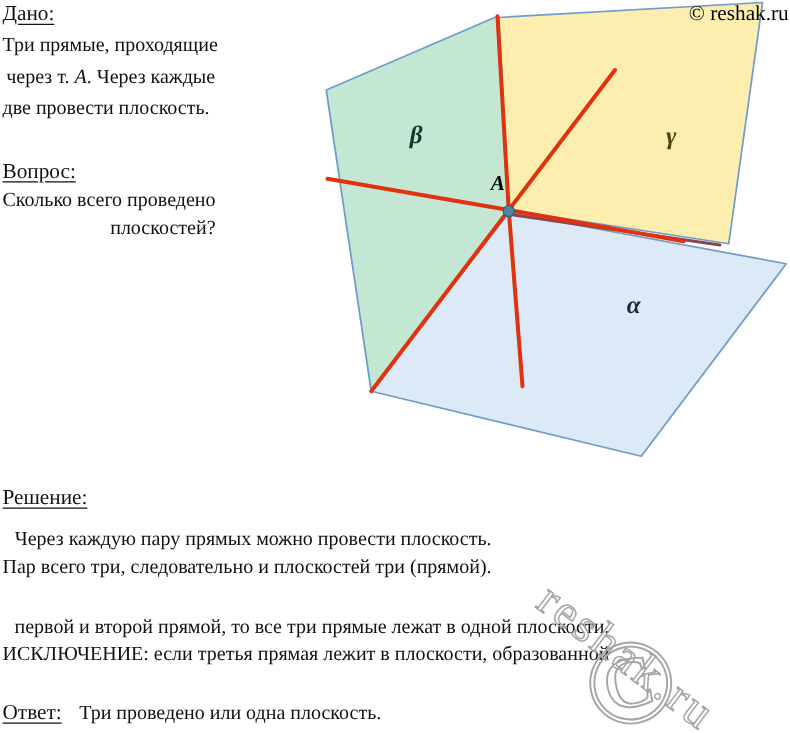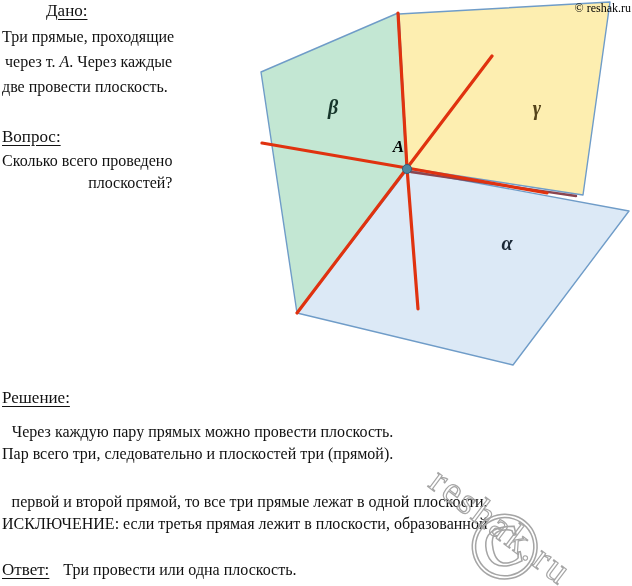--- a/index.html
+++ b/index.html
@@ -16,32 +16,32 @@
     text-decoration: underline;
     text-underline-offset: 3px;
     text-decoration-thickness: 1.2px;
     white-space: nowrap;
   }
   .body-text { font-size: 16px; white-space: nowrap; }
   .given-para  { line-height: 25px; }
   .q-para, .sol-para { line-height: 22px; text-align: right; }
   .indent3 { padding-left: 3px; }
   .ital { font-style: italic; }
-  #given-heading    { left: 2px; top: 1px; margin-left: 44px; }
+  #given-heading    { left: 2px; top: 1px; }
   #given-para       { left: 2px; top: 24px; }
   #question-heading { left: 2px; top: 127px; }
   #question-para    { left: 2px; top: 150px; }
   #solution-heading { left: 2px; top: 388px; }
   #solution-para1   { left: 2px; top: 421px; }
   #solution-para2   { left: 2px; top: 491px; }
   #answer-line      { left: 2px; top: 560px; white-space: nowrap; }
   #answer-text      { margin-left: 14px; font-size: 16px; }
   #copyright {
     right: 1px; top: 1px;
-    font-size: 12px;
+    font-size: 17px;
     color: #000000;
     z-index: 5;
   }
   #diagram { left: 0; top: 0; z-index: 1; }
   .wm-text {
     left: 448px; top: 458px;
     font-size: 38px;
     letter-spacing: 3px;
     color: transparent;
     -webkit-text-stroke: 1.2px #a5a5a5;
@@ -107,17 +107,17 @@
 <div id="solution-para1" class="abs body-text sol-para">
   <div>Через каждую пару прямых можно провести плоскость.</div>
   <div>Пар всего три, следовательно и плоскостей три (прямой).</div>
 </div>
 <div id="solution-para2" class="abs body-text sol-para">
   <div>первой и второй прямой, то все три прямые лежат в одной плоскости.</div>
   <div>ИСКЛЮЧЕНИЕ: если третья прямая лежит в плоскости, образованной</div>
 </div>
 
 <div id="answer-line" class="abs">
-  <span class="heading">Ответ:</span><span id="answer-text">Три провести или одна плоскость.</span>
+  <span class="heading">Ответ:</span><span id="answer-text">Три проведено или одна плоскость.</span>
 </div>
 
 <div class="abs wm-text">reshak.ru</div>
 <div class="abs wm-symbol">©</div>
 
 </body></html>

